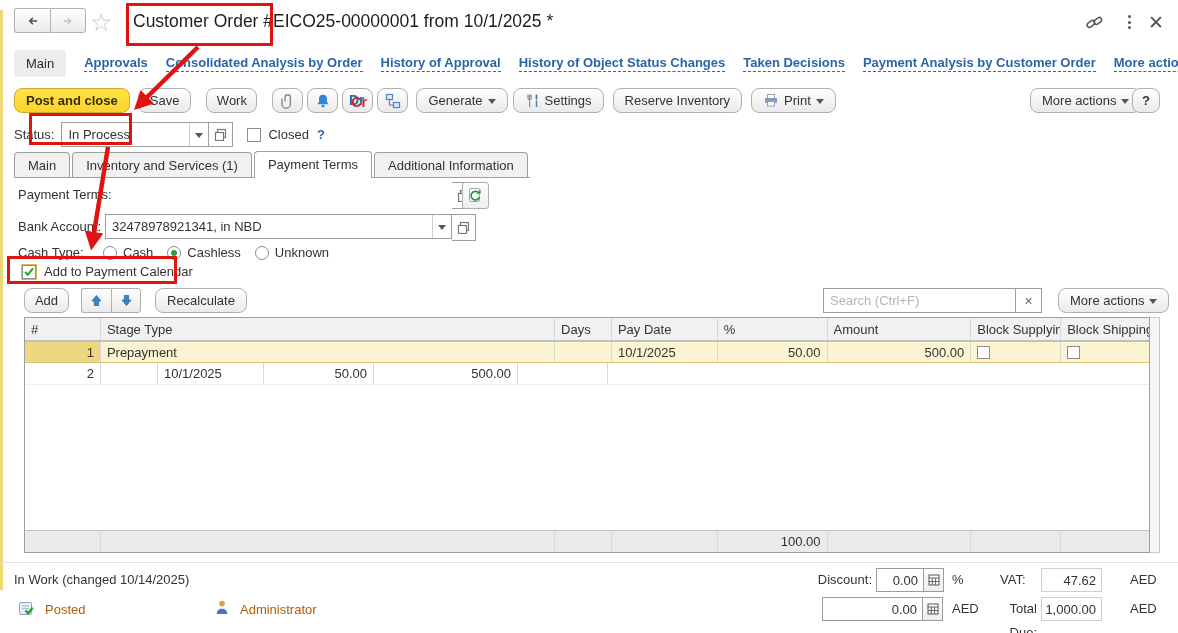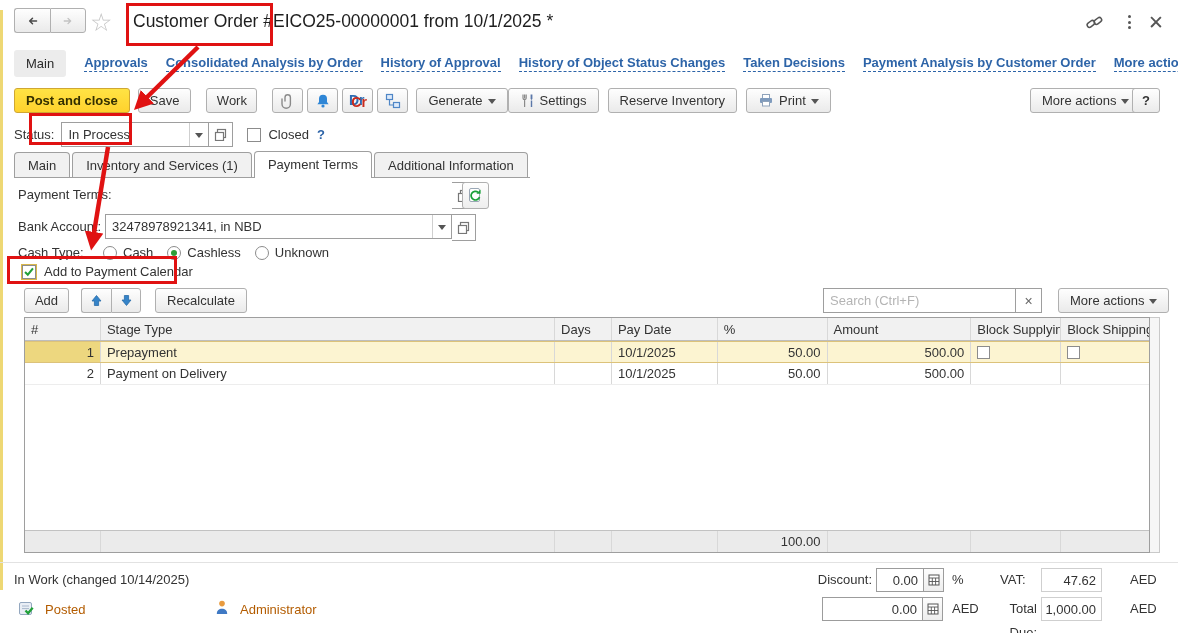--- a/index.html
+++ b/index.html
@@ -2,21 +2,21 @@
 <html><head>
 <meta charset="utf-8">
 <style>
   * { box-sizing: border-box; }
   body { margin:0; font-family:"Liberation Sans", sans-serif; background:#fff; }
   #page { position:relative; width:1178px; height:633px; background:#fff; overflow:hidden; font-size:13px; color:#333; }
   .abs { position:absolute; }
 
   
   .btn { display:inline-flex; align-items:center; justify-content:center; gap:5px; height:25px; padding:0 11px;
-         background:linear-gradient(#fefefe,#eaeaea); border:1px solid #b0b0b0; border-radius:3px;
+         background:linear-gradient(#fefefe,#eaeaea); border:1px solid #b0b0b0; border-radius:8px;
          color:#333; font-size:13px; white-space:nowrap; cursor:default; }
   .btn.yellow { background:linear-gradient(#ffe344,#ffd22d); border-color:#cfa733; font-weight:bold; color:#332f00; }
   .icon-btn { width:31px; padding:0; }
   .caret { width:0; height:0; border:4px solid transparent; border-top:5px solid #555; margin-top:5px; }
   .caret.blue { border-top-color:#2d64a8; }
 
   
   .navgrp { left:14px; top:8px; display:flex; }
   .navgrp .btn { width:36px; border-radius:0; }
   .navgrp .btn:first-child { border-radius:3px 0 0 3px; border-right:none; }
@@ -195,21 +195,21 @@
             <rect x="1.5" y="1.5" width="6" height="5"></rect>
             <rect x="8.5" y="9.5" width="6" height="5"></rect>
           </g>
           <path d="M4.5 6.5v5.5h4" stroke="#4f86c6" fill="none" stroke-width="1.2"></path>
         </svg>
     </button>
     <button class="btn" style="margin-left:8px">
         <span>Generate</span>
         <span class="caret"></span>
       </button>
-    <button class="btn" style="">
+    <button class="btn" style="margin-left:5px">
       <svg width="15" height="15" viewBox="0 0 15 15">
           <path d="M3 1.5v3.5a1.6 1.6 0 0 0 3.2 0V1.5M4.6 1.5v4M4.6 6.8V14" stroke="#8a8a8a" stroke-width="1.2" fill="none"></path>
           <path d="M10.6 1.5h1.8V6l-.9 1-.9-1z" fill="#5b77a8"></path>
           <path d="M11.5 7.5V14" stroke="#5b77a8" stroke-width="1.4"></path>
         </svg>
       <span>Settings</span>
     </button>
     <button class="btn" style="margin-left:9px">Reserve Inventory</button>
     <button class="btn" style="margin-left:9px">
       <svg width="16" height="15" viewBox="0 0 16 15">
@@ -358,21 +358,20 @@
       <span class="c c-amt">500.00</span>
       <span class="c c-bs">
           <span class="cb" style="width:13px;height:13px"></span>
         </span>
       <span class="c c-bsh">
           <span class="cb" style="width:13px;height:13px"></span>
         </span>
     </div>
     <div class="trow brow">
       <span class="c c-num">2</span>
-      <span class="c c-stage">Payment on Delivery</span>
       <span class="c c-days"></span>
       <span class="c c-date">10/1/2025</span>
       <span class="c c-pct">50.00</span>
       <span class="c c-amt">500.00</span>
       <span class="c c-bs"></span>
       <span class="c c-bsh"></span>
     </div>
     <div class="tfiller"></div>
     <div class="trow ttotal">
       <span class="c c-num"></span>

